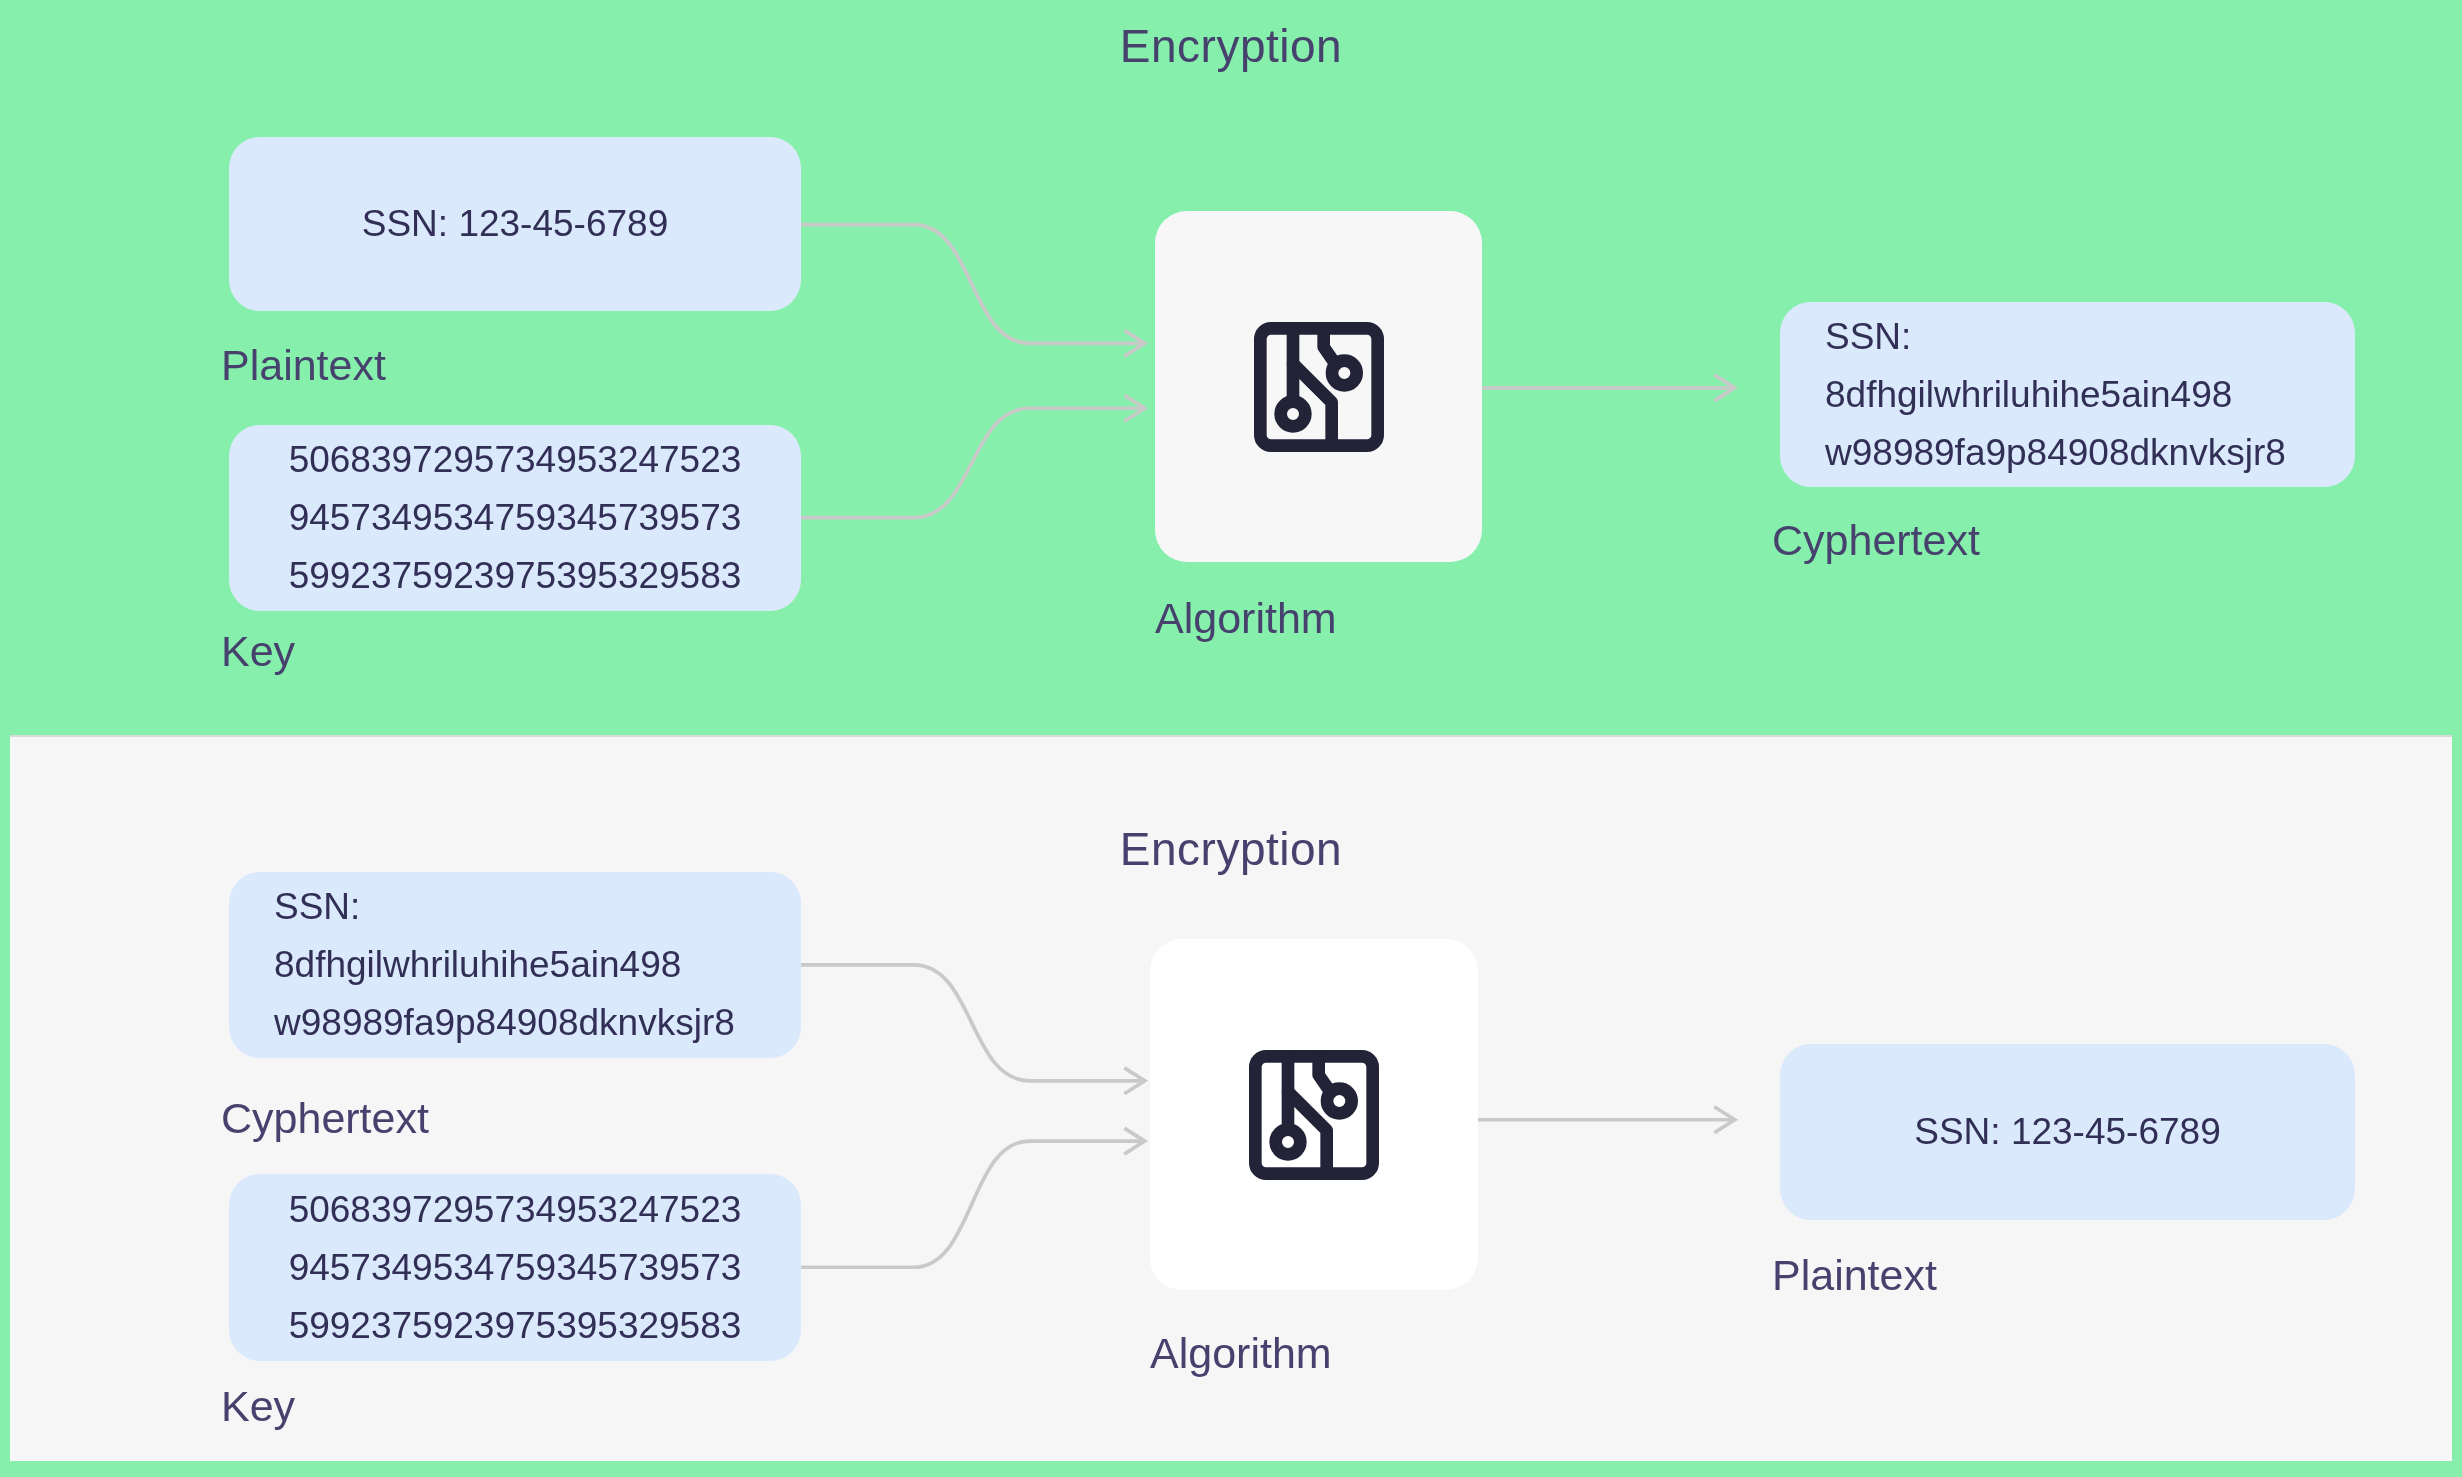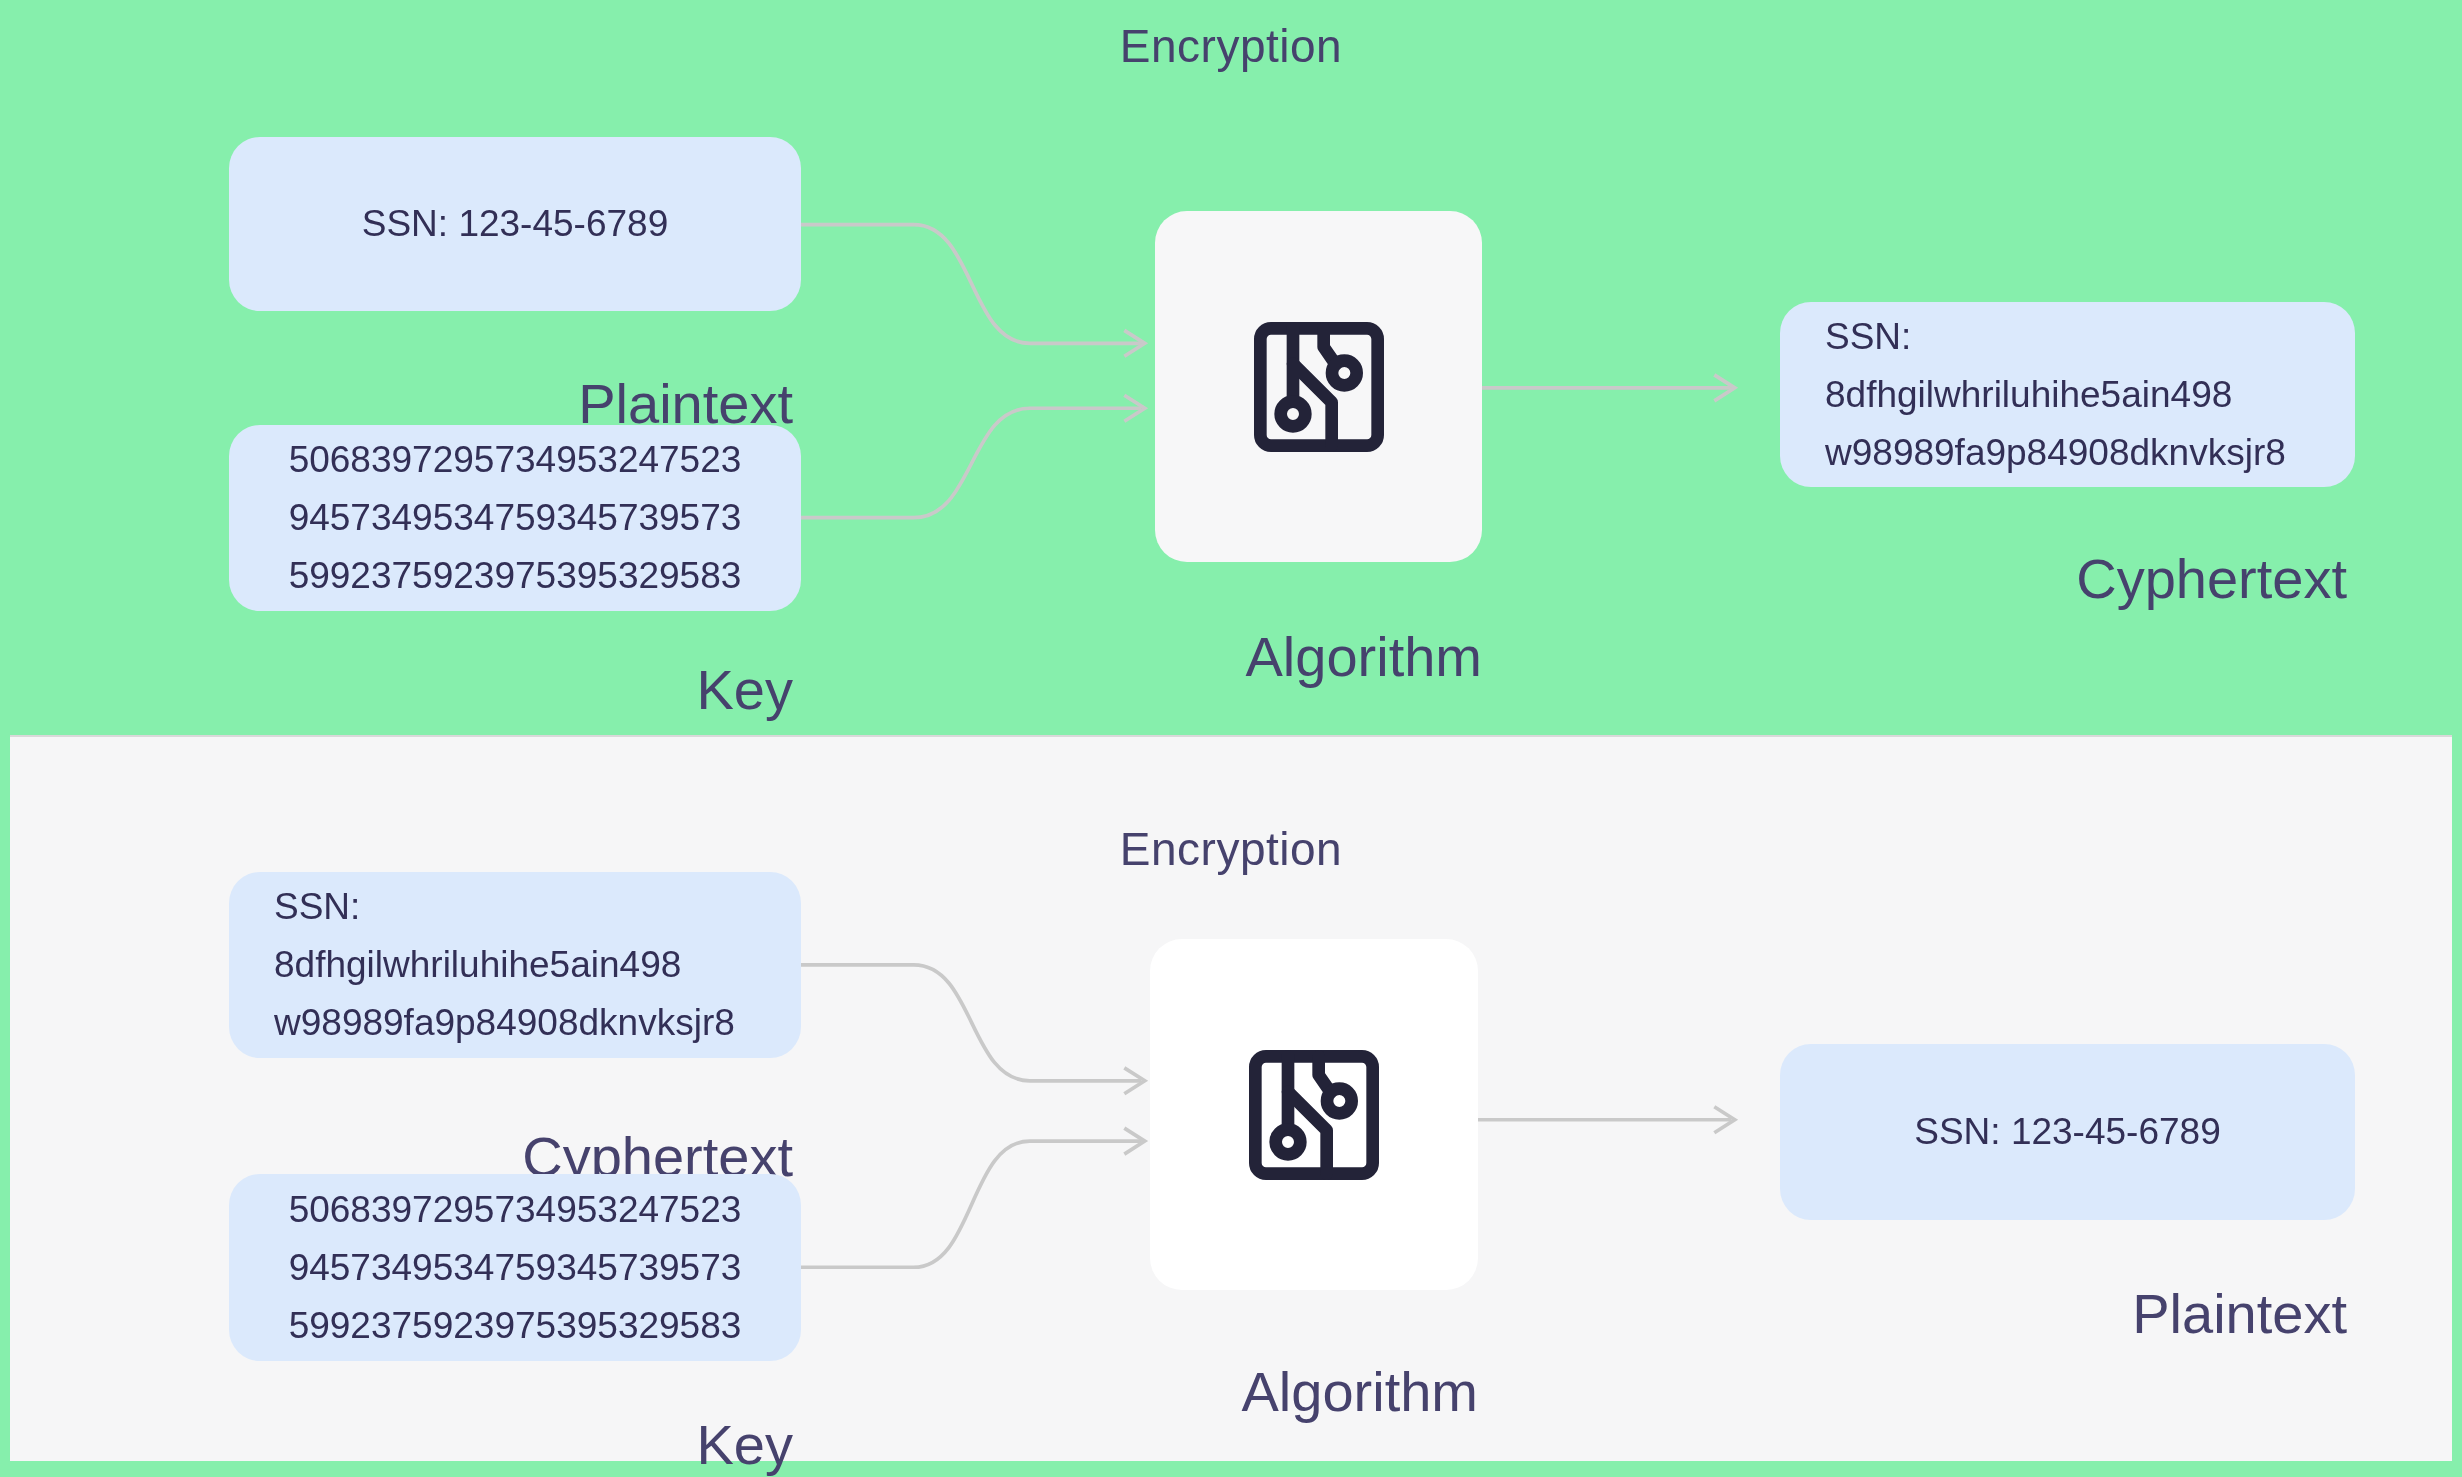--- a/index.html
+++ b/index.html
@@ -30,21 +30,21 @@
     position:absolute; border-radius:32px;
   }
   .algo-box.gray{background:var(--algo_gray);}
   .algo-box.white{background:var(--algo_white);}
   .algo-icon{
     position:absolute; left:50%; top:50%; transform:translate(-50%,-50%);
     width:160px; height:160px;
   }
   .algo-icon svg{width:100%; height:100%; stroke:var(--icon_dark);}
   .node-label{
-    position:absolute; text-align:right; font-size:56px; color:var(--heading);margin-top:30px;
+    position:absolute; text-align:left; font-size:43px; color:var(--heading);
   }
   #connectors{position:absolute; left:0; top:0; pointer-events:none;}
   #connectors path{stroke:var(--arrow_gray); stroke-width:4; fill:none;}
 </style>
 </head>
 <body>
 
 <div id="canvas">
 
   <div class="panel"></div>

